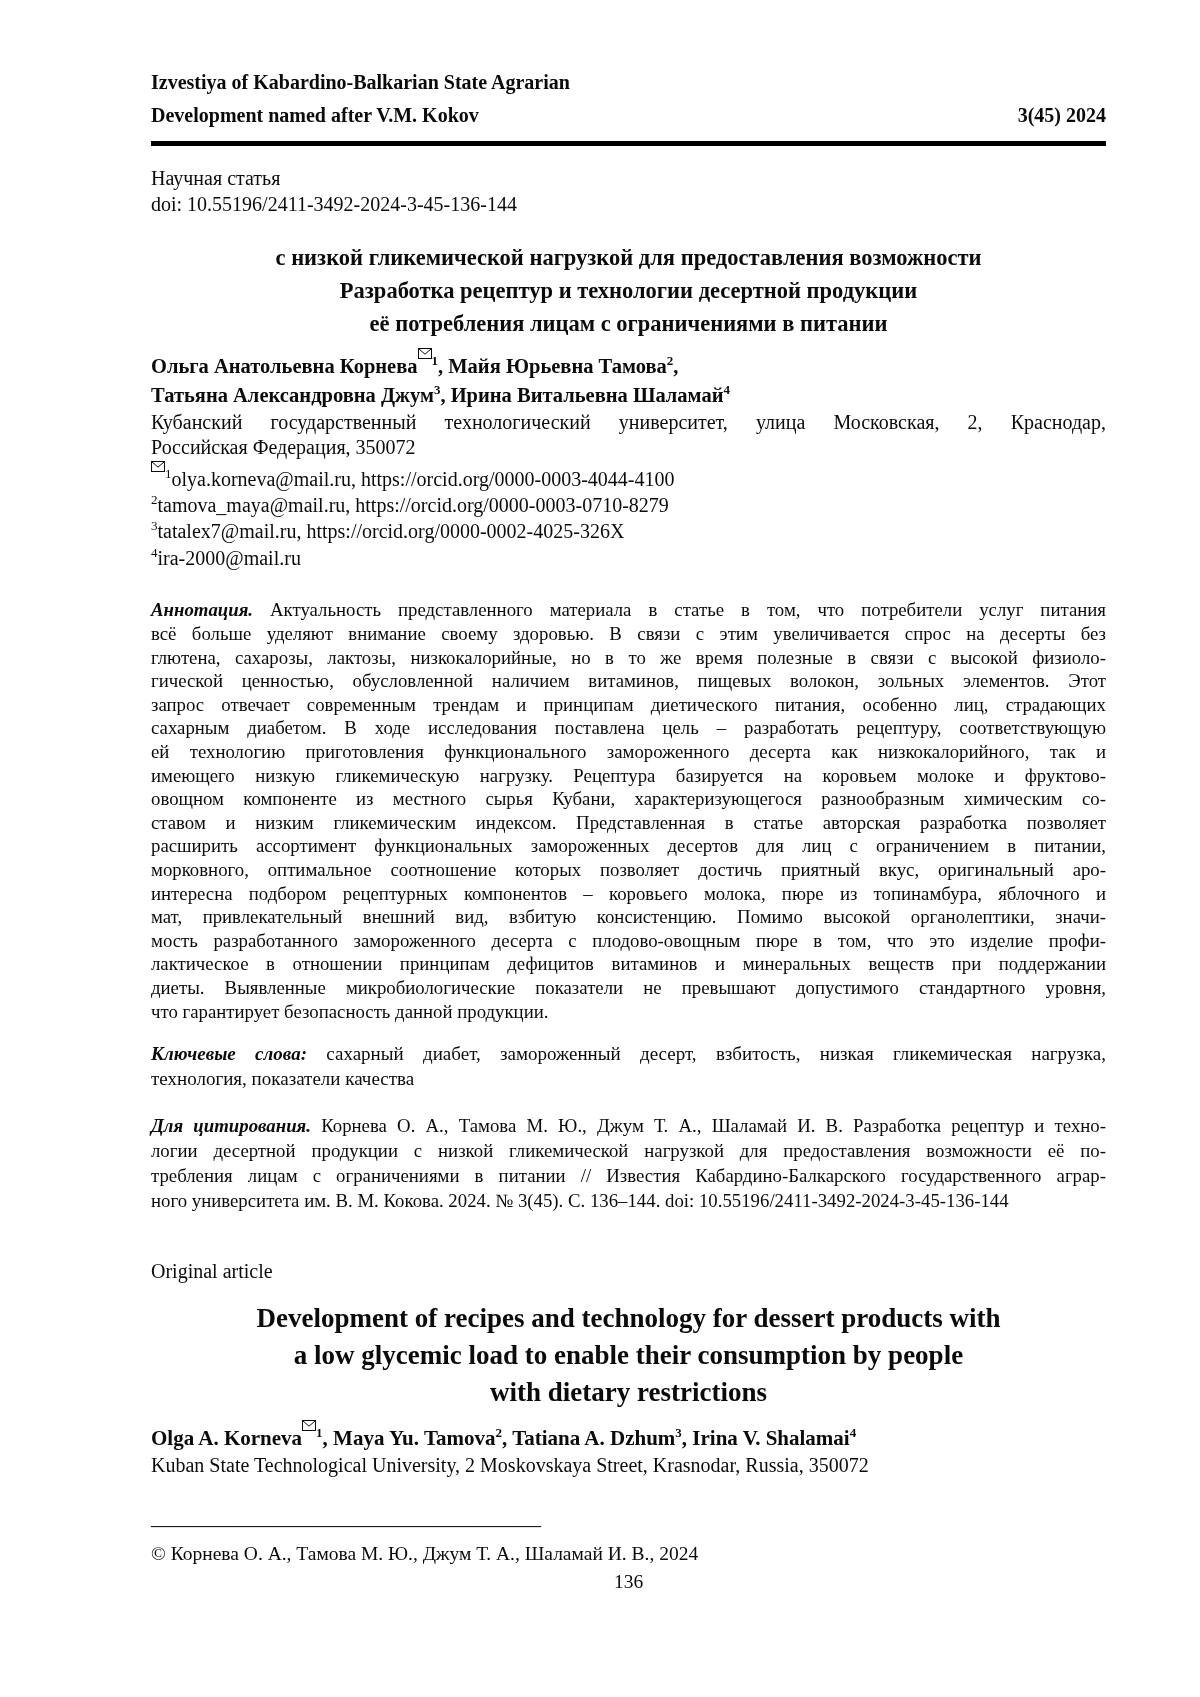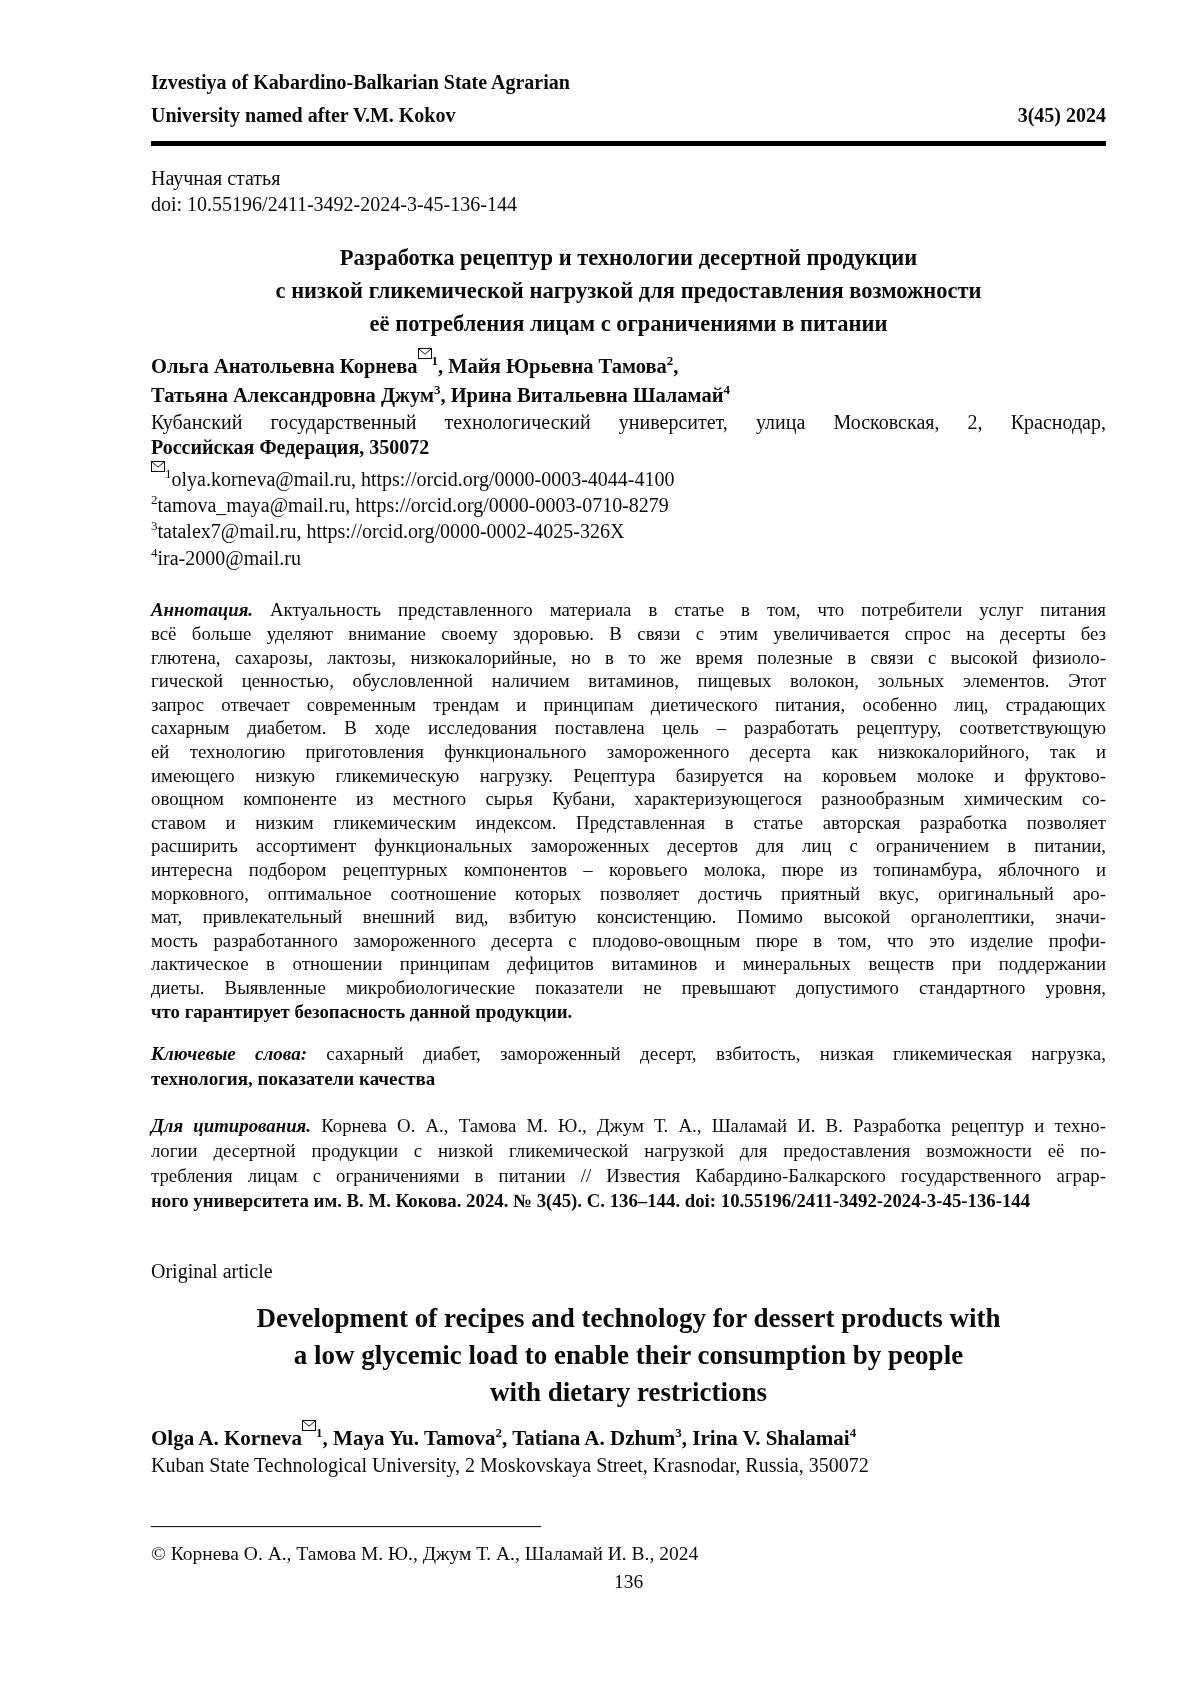--- a/index.html
+++ b/index.html
@@ -29,54 +29,54 @@
   .authors-ru { margin-top: 8px; }
   .a-line { font-size: 20.5px; font-weight: bold; line-height: 29px; white-space: nowrap; }
   .affil div { font-size: 20px; line-height: 25.5px; }
   .contacts .c-line { font-size: 20px; line-height: 26.5px; white-space: nowrap; }
   .sup { font-size: 13px; vertical-align: super; line-height: 0; }
   .env svg { vertical-align: 6px; }
   .abstract { margin-top: 27px; font-size: 18.8px; line-height: 23.6px; }
   .keywords { margin-top: 18px; font-size: 19px; line-height: 25px; }
   .citation { margin-top: 22px; font-size: 18.8px; line-height: 25px; }
   .just .tline { text-align: justify; text-align-last: justify; white-space: nowrap; }
-  .just .tline.last { text-align-last: left; font-weight: bold; }
+  .just .tline.last { text-align-last: left; }
   .lead { font-weight: bold; font-style: italic; }
   .orig-label { margin-top: 45px; font-size: 20px; line-height: 26px; }
   .title-en { margin-top: 16px; font-size: 27px; font-weight: bold; line-height: 37px; }
   .title-en .tline { white-space: nowrap; }
   .authors-en { margin-top: 9px; font-size: 21px; font-weight: bold; line-height: 28px; white-space: nowrap; }
   .affil-en { font-size: 20px; line-height: 27px; white-space: nowrap; }
   .footsep { margin-top: 28px; font-size: 20px; line-height: 20px; font-weight: normal; letter-spacing: 0; white-space: nowrap; }
   .copyright { margin-top: 14px; font-size: 19.5px; line-height: 25px; white-space: nowrap; }
   .pageno { margin-top: 3px; font-size: 19.5px; line-height: 25px; text-align: center; }
 </style>
 </head>
 <body>
 
 <div class="page">
 
   <header class="jh">
     <div class="jh-left">
       <div>Izvestiya of Kabardino-Balkarian State Agrarian</div>
-      <div>University named after V.M. Kokov</div>
+      <div>Development named after V.M. Kokov</div>
     </div>
     <div class="jh-issue">3(45) 2024</div>
   </header>
 
   <div class="rule"></div>
 
   <section class="meta">
     <div>Научная статья</div>
     <div>doi: 10.55196/2411-3492-2024-3-45-136-144</div>
   </section>
 
   <div class="title-ru center">
+      <div class="tline">с низкой гликемической нагрузкой для предоставления возможности</div>
       <div class="tline">Разработка рецептур и технологии десертной продукции</div>
-      <div class="tline">с низкой гликемической нагрузкой для предоставления возможности</div>
       <div class="tline last">её потребления лицам с ограничениями в питании</div>
     </div>
 
   <div class="authors-ru">
     <div class="a-line"><span>Ольга Анатольевна Корнева</span><span class="sup env"><svg width="14" height="11" viewBox="0 0 14 11">
             <rect x="0.5" y="0.5" width="13" height="10" fill="none" stroke="#0b0b0b" stroke-width="1"></rect>
             <path d="M0.5,0.5 L7,6.2 L13.5,0.5" fill="none" stroke="#0b0b0b" stroke-width="1"></path>
           </svg></span><span class="sup">1</span><span>, </span><span>Майя Юрьевна Тамова</span><span class="sup">2</span><span>,</span></div>
     <div class="a-line"><span>Татьяна Александровна Джум</span><span class="sup">3</span><span>, </span><span>Ирина Витальевна Шаламай</span><span class="sup">4</span></div>
   </div>
@@ -101,22 +101,22 @@
       <div class="tline">всё больше уделяют внимание своему здоровью. В связи с этим увеличивается спрос на десерты без</div>
       <div class="tline">глютена, сахарозы, лактозы, низкокалорийные, но в то же время полезные в связи с высокой физиоло-</div>
       <div class="tline">гической ценностью, обусловленной наличием витаминов, пищевых волокон, зольных элементов. Этот</div>
       <div class="tline">запрос отвечает современным трендам и принципам диетического питания, особенно лиц, страдающих</div>
       <div class="tline">сахарным диабетом. В ходе исследования поставлена цель – разработать рецептуру, соответствующую</div>
       <div class="tline">ей технологию приготовления функционального замороженного десерта как низкокалорийного, так и</div>
       <div class="tline">имеющего низкую гликемическую нагрузку. Рецептура базируется на коровьем молоке и фруктово-</div>
       <div class="tline">овощном компоненте из местного сырья Кубани, характеризующегося разнообразным химическим со-</div>
       <div class="tline">ставом и низким гликемическим индексом. Представленная в статье авторская разработка позволяет</div>
       <div class="tline">расширить ассортимент функциональных замороженных десертов для лиц с ограничением в питании,</div>
+      <div class="tline">морковного, оптимальное соотношение которых позволяет достичь приятный вкус, оригинальный аро-</div>
       <div class="tline">интересна подбором рецептурных компонентов – коровьего молока, пюре из топинамбура, яблочного и</div>
-      <div class="tline">морковного, оптимальное соотношение которых позволяет достичь приятный вкус, оригинальный аро-</div>
       <div class="tline">мат, привлекательный внешний вид, взбитую консистенцию. Помимо высокой органолептики, значи-</div>
       <div class="tline">мость разработанного замороженного десерта с плодово-овощным пюре в том, что это изделие профи-</div>
       <div class="tline">лактическое в отношении принципам дефицитов витаминов и минеральных веществ при поддержании</div>
       <div class="tline">диеты. Выявленные микробиологические показатели не превышают допустимого стандартного уровня,</div>
       <div class="tline last">что гарантирует безопасность данной продукции.</div>
     </div>
 
   <div class="keywords just">
       <div class="tline"><span class="lead">Ключевые слова: </span>сахарный диабет, замороженный десерт, взбитость, низкая гликемическая нагрузка,</div>
       <div class="tline last">технология, показатели качества</div>

